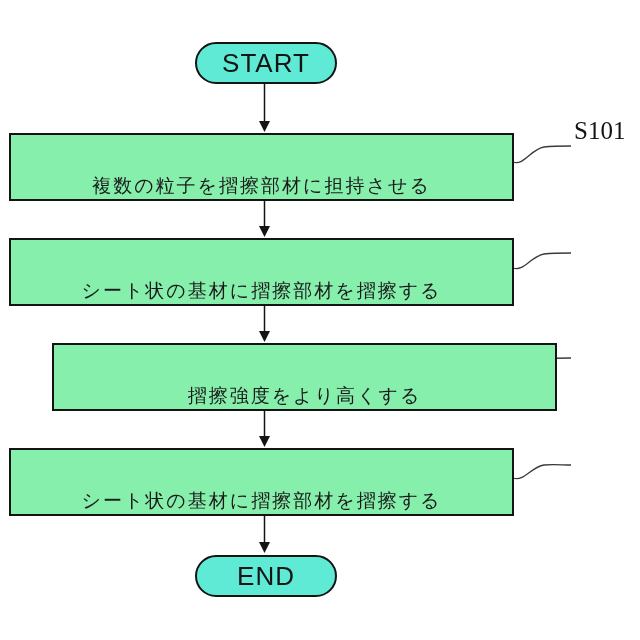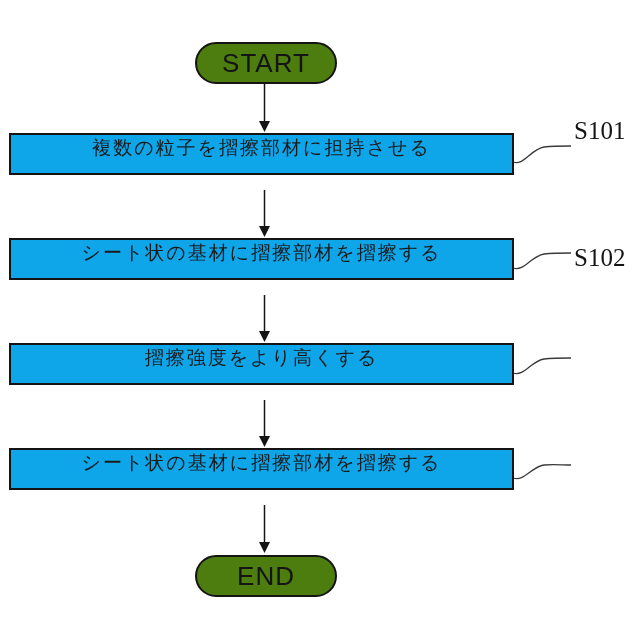--- a/index.html
+++ b/index.html
@@ -23,49 +23,49 @@
     height: 640px;
     pointer-events: none;
   }
   .terminal {
     position: absolute;
     left: 195px;
     width: 142px;
     height: 42px;
     border: 2px solid #141414;
     border-radius: 22px;
-    background: #4d7c0f;
+    background: #5eead4;
     box-sizing: border-box;
     display: flex;
     align-items: center;
     justify-content: center;
     font-size: 26px;
     letter-spacing: 1px;
     color: #141414;
   }
   .terminal.start { top: 42px; }
   .terminal.end   { top: 555px; align-items: center; }
   .process {
     position: absolute;
     left: 9px;
     width: 505px;
-    height: 42px;
+    height: 68px;
     border: 2px solid #141414;
-    background: #0ea5e9;
+    background: #86efac;
     box-sizing: border-box;
     display: flex;
-    align-items: flex-start;
+    align-items: flex-end;
     justify-content: center;
     font-size: 19px;
     letter-spacing: 2px;
     color: #1a1a1a;
   }
   .p1 { top: 133px; }
   .p2 { top: 238px; }
-  .p3 { top: 343px; }
+  .p3 { top: 343px; margin-left: 43px; }
   .p4 { top: 448px; }
   .step-label {
     position: absolute;
     left: 574px;
     width: 62px;
     height: 28px;
     line-height: 28px;
     font-family: "Liberation Serif", "DejaVu Serif", serif;
     font-size: 25px;
     color: #141414;
@@ -110,21 +110,20 @@
   </div>
 
   <div class="process p1">
     <span>複数の粒子を摺擦部材に担持させる</span>
   </div>
   <div class="step-label s1">S101</div>
 
   <div class="process p2">
     <span>シート状の基材に摺擦部材を摺擦する</span>
   </div>
-  <div class="step-label s2">S102</div>
 
   <div class="process p3">
     <span>摺擦強度をより高くする</span>
   </div>
 
   <div class="process p4">
     <span>シート状の基材に摺擦部材を摺擦する</span>
   </div>
 
   <div class="terminal end">

